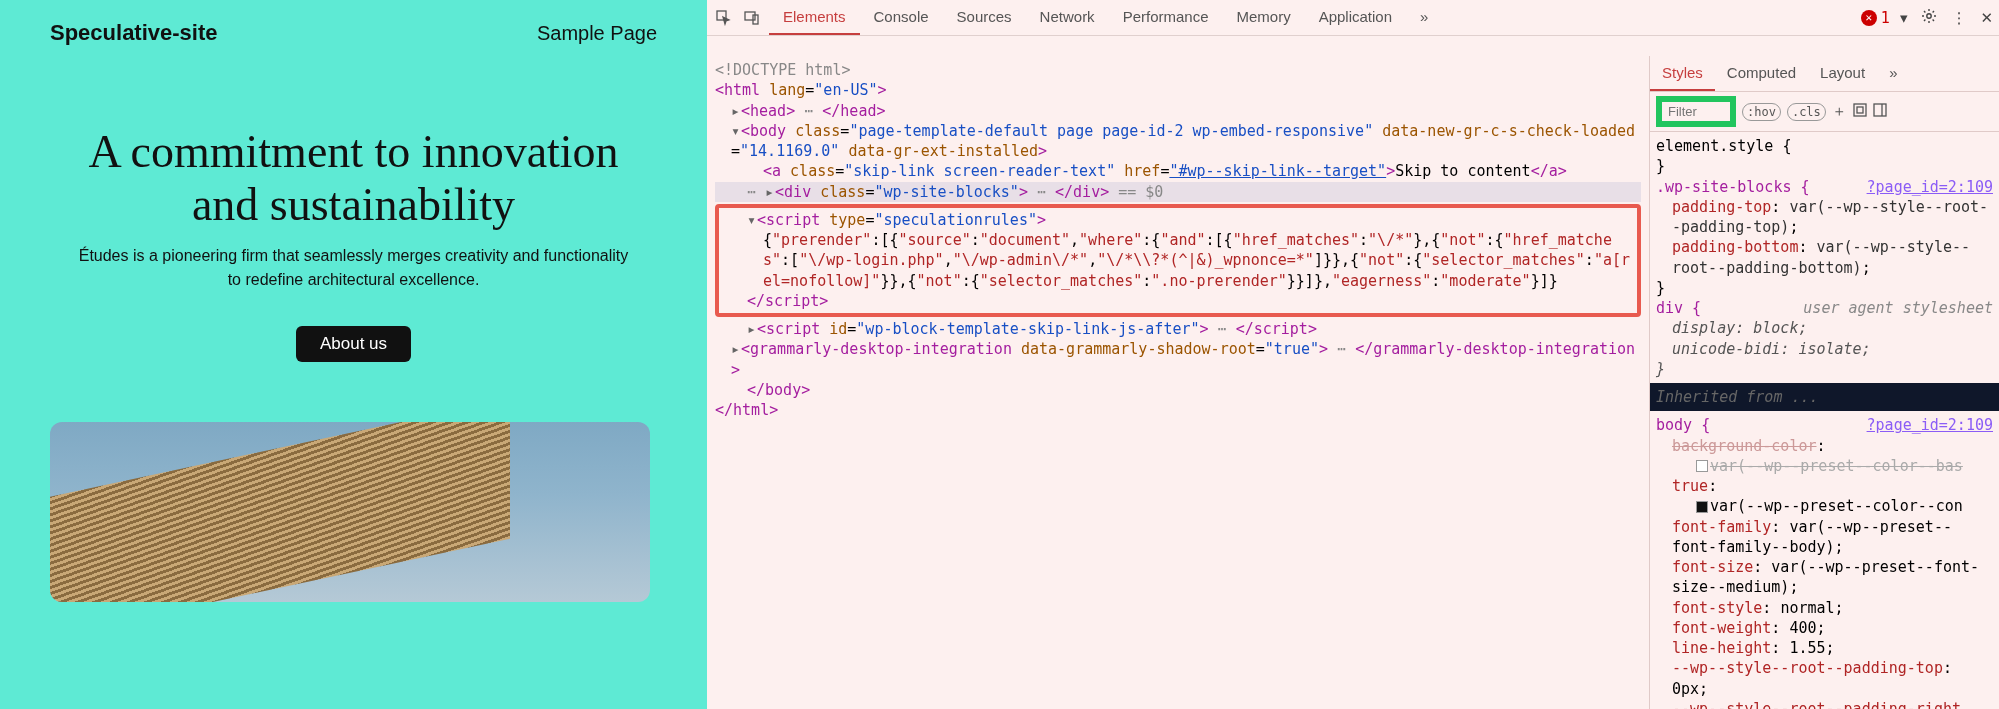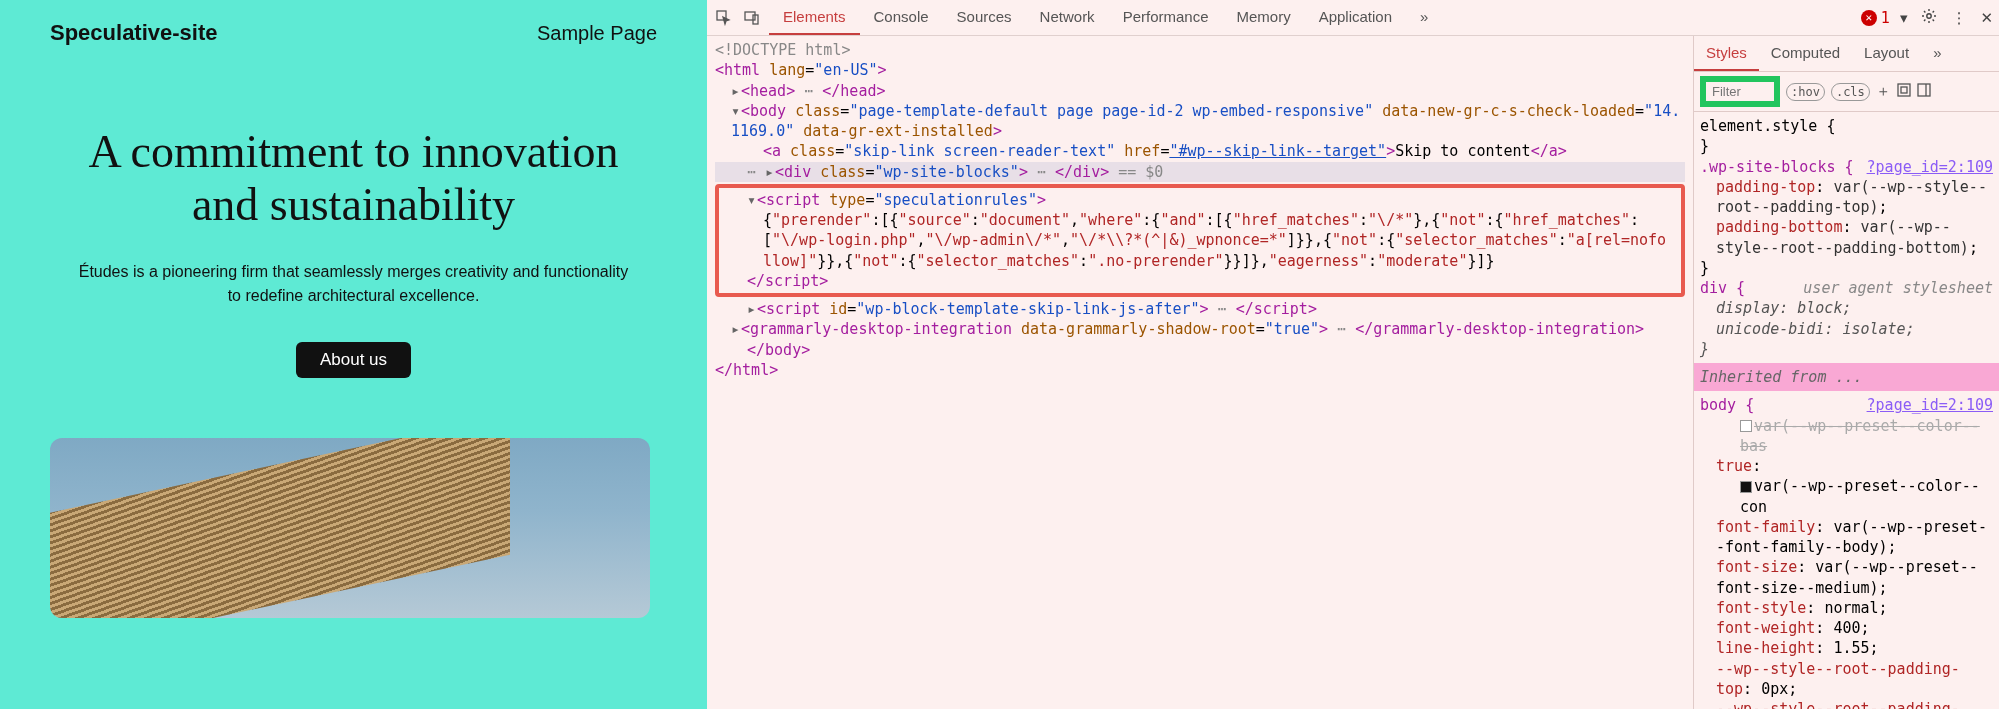--- a/index.html
+++ b/index.html
@@ -2,27 +2,27 @@
 <html><head>
 <meta charset="utf-8">
 <style>
 * { margin: 0; padding: 0; box-sizing: border-box; }
 body { font-family: -apple-system, BlinkMacSystemFont, "Segoe UI", sans-serif; background: #fafafa; display: flex; height: 709px; width: 1999px; overflow: hidden; }
 .page { width: 707px; background: #5eead4; padding: 20px 50px; overflow: hidden; }
 .page-header { display: flex; justify-content: space-between; align-items: center; margin-bottom: 80px; }
 .site-title { font-size: 22px; font-weight: 600; color: #111; }
 .nav-link { font-size: 20px; color: #111; text-decoration: none; }
 .hero { text-align: center; }
-.hero-title { font-family: Georgia, 'Times New Roman', serif; font-size: 46px; font-weight: 400; color: #111; line-height: 1.15; margin-bottom: 28px; }
+.hero-title { font-family: Georgia, 'Times New Roman', serif; font-size: 46px; font-weight: 400; color: #111; line-height: 1.15; margin-bottom: 12px; }
 .hero-sub { font-size: 16px; color: #111; line-height: 1.5; max-width: 560px; margin: 0 auto 34px; }
 .about-btn { display: inline-block; background: #111; color: #fff; padding: 8px 24px; border-radius: 6px; font-size: 17px; border: none; cursor: pointer; }
 .hero-img { margin-top: 60px; width: 600px; height: 180px; border-radius: 12px; background: linear-gradient(180deg, #7fa9c4 0%, #8fb4cc 40%, #b5c9d6 100%); position: relative; overflow: hidden; }
 .roof { position: absolute; left: -40px; top: 30px; width: 500px; height: 140px; background: repeating-linear-gradient(-8deg, #c9a876 0 3px, #8a6b3f 3px 6px); transform: skewY(-12deg); }
 
-.devtools { flex: 1; background: #fdf0ef; display: flex; flex-direction: column; font-family: Menlo, Consolas, monospace; font-size: 15px; }
+.devtools { flex: 1; background: #fdf0ef; display: flex; flex-direction: column; font-family: Menlo, Consolas, monospace; font-size: 15px; gap: 20px; }
 .dt-toolbar { display: flex; align-items: center; height: 36px; border-bottom: 1px solid #e0d0ce; background: #fdf0ef; padding: 0 6px; }
 .dt-tool-icon { width: 22px; height: 22px; margin-right: 6px; display: flex; align-items: center; justify-content: center; color: #555; cursor: pointer; }
 .dt-tabs { display: flex; flex: 1; }
 .dt-tab { padding: 8px 14px; color: #555; font-family: -apple-system, sans-serif; cursor: pointer; }
 .dt-tab.active { color: #c63e3e; border-bottom: 2px solid #c63e3e; }
 .dt-err { display: flex; align-items: center; gap: 4px; color: #c00; margin: 0 10px; }
 .dt-err-icon { width: 16px; height: 16px; border-radius: 50%; background: #c00; color: #fff; font-size: 11px; display: flex; align-items: center; justify-content: center; font-weight: bold; }
 .dt-right-icons { display: flex; gap: 14px; color: #444; align-items: center; }
 .dt-more { font-family: -apple-system; cursor: pointer; }
 
@@ -36,34 +36,34 @@
 .tag { color: #a41e9f; }
 .attr-name { color: #9b5400; }
 .attr-val { color: #184fc4; }
 .str { color: #b02525; }
 .lg { color: #888; }
 .dim { color: #888; }
 .highlight-box { border: 4px solid #e85a4f; border-radius: 4px; padding: 2px 6px 2px 28px; margin: 2px 0; }
 .selected-row { background: #e8dfe7; }
 .arrow { display: inline-block; width: 10px; color: #666; }
 
-.styles { width: 306px; border-left: 1px solid #e0cac8; background: #fdf0ef; display: flex; flex-direction: column; font-size: 15px; }
+.styles { width: 350px; border-left: 1px solid #e0cac8; background: #fdf0ef; display: flex; flex-direction: column; font-size: 15px; }
 .styles-tabs { display: flex; border-bottom: 1px solid #e0cac8; }
 .styles-tab { padding: 8px 12px; color: #555; font-family: -apple-system, sans-serif; cursor: pointer; }
 .styles-tab.active { color: #c63e3e; border-bottom: 2px solid #c63e3e; }
 .styles-filter { display: flex; align-items: center; gap: 6px; padding: 4px 6px; border-bottom: 1px solid #e0cac8; }
 .styles-filter input { flex: 0 0 80px; width: 80px; padding: 2px 6px; border: 6px solid #22c55e; background: #fdf0ef; font-size: 13px; }
 .styles-filter .chip { font-size: 12px; color: #555; border: 1px solid #999; border-radius: 9px; padding: 1px 4px; cursor: pointer; font-family: Menlo, monospace; }
 .styles-filter .ic { color: #555; cursor: pointer; font-size: 15px; }
 .styles-body { padding: 4px 6px; overflow: hidden; line-height: 1.35; }
 .sel { color: #a41e9f; }
 .prop { color: #b02525; }
 .val { color: #333; }
 .src-link { color: #8b5cf6; float: right; text-decoration: underline; }
-.inherited { background: #f9a8d4; padding: 4px 6px; margin: 4px -6px; color: #666; font-style: italic; }
+.inherited { background: #0f172a; padding: 4px 6px; margin: 4px -6px; color: #666; font-style: italic; }
 .ua-style { color: #888; font-style: italic; float: right; }
 .swatch { display: inline-block; width: 12px; height: 12px; border: 1px solid #999; vertical-align: middle; margin-right: 2px; }
 .swatch.empty { background: #fff; }
 .swatch.dark { background: #111; }
 </style>
 </head>
 <body>
 
 <div class="page">
   <div class="page-header">
@@ -172,20 +172,21 @@
         <div><span class="sel">.wp-site-blocks {</span><span class="src-link">?page_id=2:109</span></div>
         <div style="padding-left:16px"><span class="prop">padding-top</span>: <span class="val">var(--wp--style--root--padding-top)</span>;</div>
         <div style="padding-left:16px"><span class="prop">padding-bottom</span>: <span class="val">var(--wp--style--root--padding-bottom)</span>;</div>
         <div>}</div>
         <div><span class="sel">div {</span><span class="ua-style">user agent stylesheet</span></div>
         <div style="padding-left:16px;font-style:italic;color:#555"><span>display</span>: <span>block</span>;</div>
         <div style="padding-left:16px;font-style:italic;color:#555"><span>unicode-bidi</span>: <span>isolate</span>;</div>
         <div style="font-style:italic;color:#555">}</div>
         <div class="inherited">Inherited from ...</div>
         <div><span class="sel">body {</span><span class="src-link">?page_id=2:109</span></div>
+        <div style="padding-left:16px"><span class="prop" style="text-decoration:line-through;color:#c99">background-color</span>:</div>
         <div style="padding-left:40px;text-decoration:line-through;color:#aaa"><span class="swatch empty"></span><span>var(--wp--preset--color--bas</span></div>
         <div style="padding-left:16px"><span class="prop">true</span>:</div>
         <div style="padding-left:40px"><span class="swatch dark"></span><span>var(--wp--preset--color--con</span></div>
         <div style="padding-left:16px"><span class="prop">font-family</span>: <span>var(--wp--preset--font-family--body)</span>;</div>
         <div style="padding-left:16px"><span class="prop">font-size</span>: <span>var(--wp--preset--font-size--medium)</span>;</div>
         <div style="padding-left:16px"><span class="prop">font-style</span>: <span>normal</span>;</div>
         <div style="padding-left:16px"><span class="prop">font-weight</span>: <span>400</span>;</div>
         <div style="padding-left:16px"><span class="prop">line-height</span>: <span>1.55</span>;</div>
         <div style="padding-left:16px"><span class="prop">--wp--style--root--padding-top</span>: <span>0px</span>;</div>
         <div style="padding-left:16px"><span class="prop">--wp--style--root--padding-right</span></div>

